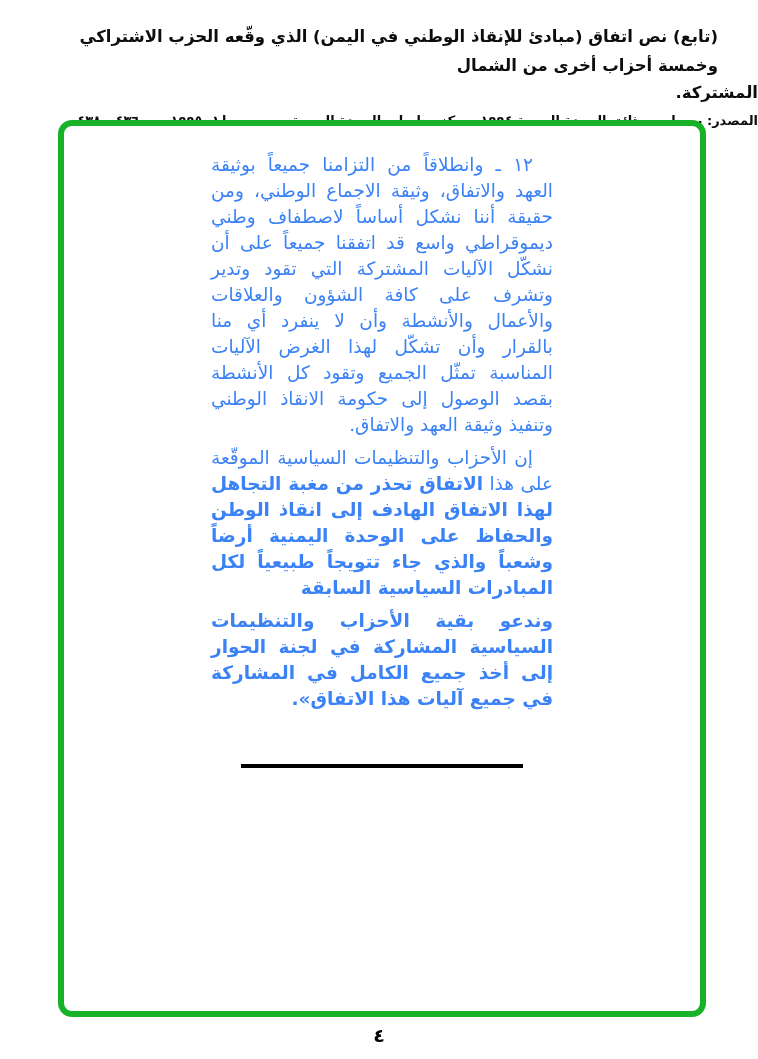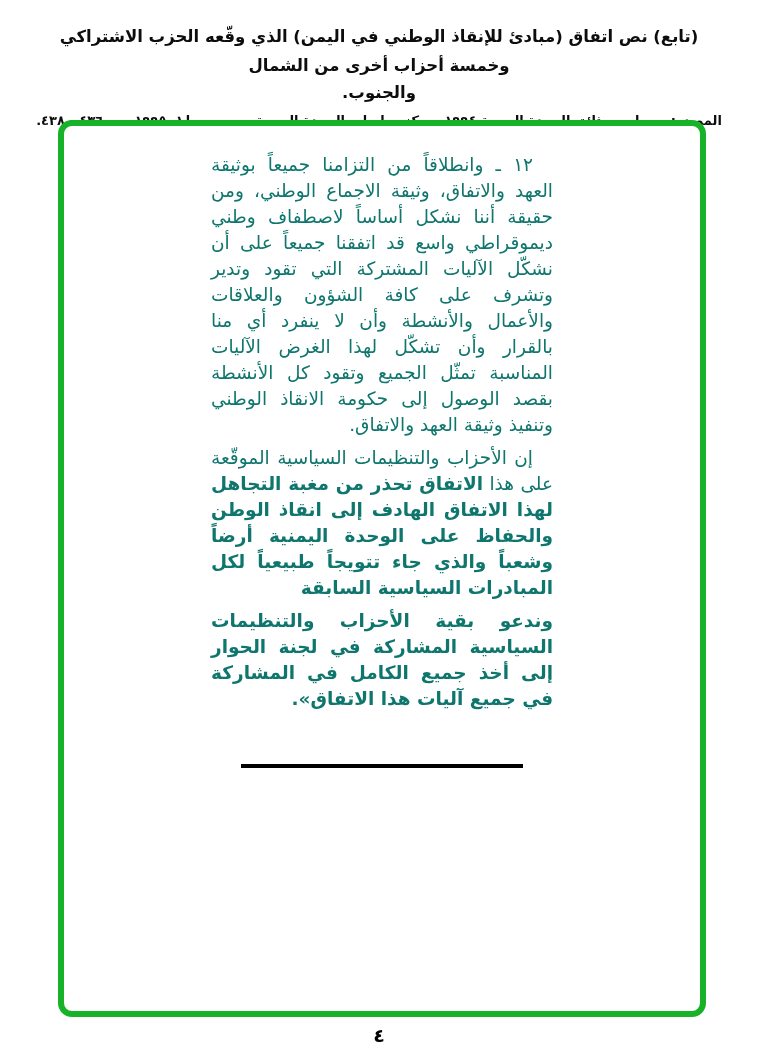--- a/index.html
+++ b/index.html
@@ -13,21 +13,21 @@
     overflow: hidden;
   }
 
   
   .doc-header {
     position: absolute;
     top: 22px;
     left: 0;
     width: 758px;
     direction: rtl;
-    text-align: center;
+    text-align: right;
   }
   .doc-title-line1 {
     font-size: 16.5px;
     font-weight: bold;
     line-height: 29px;
     padding: 0 40px;
   }
   .doc-title-line2 {
     font-size: 16.5px;
     font-weight: bold;
@@ -51,21 +51,21 @@
     border-radius: 14px;
     background: #ffffff;
   }
   .text-column {
     direction: rtl;
     width: 342px;
     margin: 26px auto 0 auto;
     font-size: 18.5px;
     line-height: 26px;
     text-align: justify;
-    color: #0f766e;
+    color: #3b82f6;
   }
   .text-column p { margin-bottom: 7px; }
   .indent { text-indent: 20px; }
   .bold-run { font-weight: bold; }
   p.bold-run { font-weight: bold; }
 
   .end-rule {
     border: none;
     width: 282px;
     height: 4px;
@@ -84,21 +84,21 @@
     font-weight: bold;
     direction: rtl;
     color: #000000;
   }
 </style>
 </head>
 <body>
 
 <header class="doc-header">
   <div class="doc-title-line1">(تابع) نص اتفاق (مبادئ للإنقاذ الوطني في اليمن) الذي وقّعه الحزب الاشتراكي وخمسة أحزاب أخرى من الشمال</div>
-  <div class="doc-title-line2">والجنوب.</div>
+  <div class="doc-title-line2">المشتركة.</div>
   <div class="doc-source">المصدر: يوميات ووثائق الوحدة العربية ١٩٩٤، مركز دراسات الوحدة العربية، بيروت، ط١، ١٩٩٥، ص ٤٣٦ - ٤٣٨.</div>
 </header>
 
 <section class="agreement-box">
   <div class="text-column">
     <p class="indent">١٢ ـ وانطلاقاً من التزامنا جميعاً بوثيقة العهد والاتفاق، وثيقة الاجماع الوطني، ومن حقيقة أننا نشكل أساساً لاصطفاف وطني ديموقراطي واسع قد اتفقنا جميعاً على أن نشكّل الآليات المشتركة التي تقود وتدير وتشرف على كافة الشؤون والعلاقات والأعمال والأنشطة وأن لا ينفرد أي منا بالقرار وأن تشكّل لهذا الغرض الآليات المناسبة تمثّل الجميع وتقود كل الأنشطة بقصد الوصول إلى حكومة الانقاذ الوطني وتنفيذ وثيقة العهد والاتفاق.</p>
     <p class="indent">
       <span>إن الأحزاب والتنظيمات السياسية الموقّعة على هذا</span>
        <span class="bold-run">الاتفاق تحذر من مغبة التجاهل لهذا الاتفاق الهادف إلى انقاذ الوطن والحفاظ على الوحدة اليمنية أرضاً وشعباً والذي جاء تتويجاً طبيعياً لكل المبادرات السياسية السابقة</span>
     </p>

